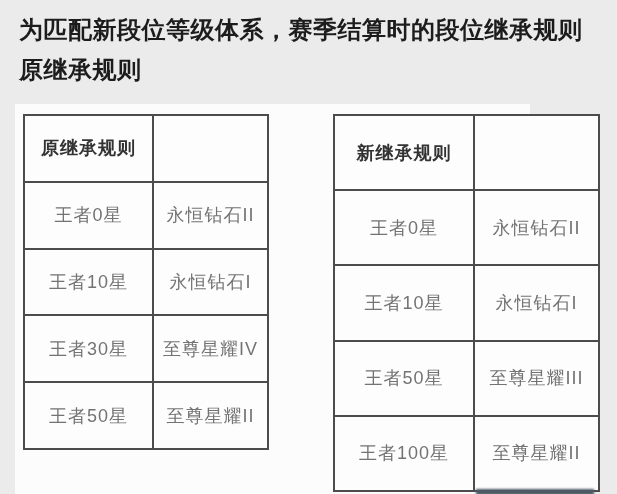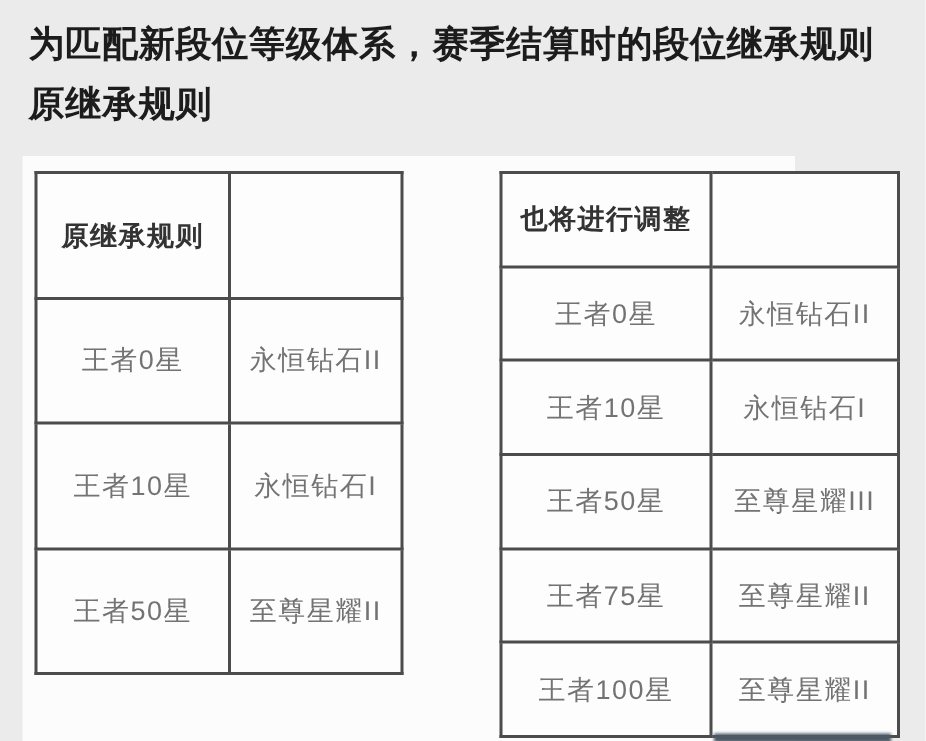--- a/index.html
+++ b/index.html
@@ -105,61 +105,61 @@
     <td>王者0星</td>
     <td>永恒钻石II</td>
   </tr>
 
   <tr>
     <td>王者10星</td>
     <td>永恒钻石I</td>
   </tr>
 
 
+  <tr>
+    <td>王者30星</td>
+    <td>至尊星耀IV</td>
+  </tr>
 
 
   <tr>
     <td>王者50星</td>
     <td>至尊星耀II</td>
   </tr>
 </tbody>
   </table>
 
   <table class="rules tbl-new">
     <colgroup>
         <col style="width:140px">
         <col style="width:125px">
       </colgroup>
     <tbody>
       <tr>
-        <td class="title-cell">也将进行调整</td>
+        <td class="title-cell">新继承规则</td>
         <td></td>
       </tr>
 
   <tr>
     <td>王者0星</td>
     <td>永恒钻石II</td>
   </tr>
 
   <tr>
     <td>王者10星</td>
     <td>永恒钻石I</td>
   </tr>
 
 
 
   <tr>
     <td>王者50星</td>
     <td>至尊星耀III</td>
   </tr>
 
-  <tr>
-    <td>王者75星</td>
-    <td>至尊星耀II</td>
-  </tr>
 
   <tr>
     <td>王者100星</td>
     <td>至尊星耀II</td>
   </tr>
 </tbody>
   </table>
 
   <div class="cutoff-bar"></div>
 

